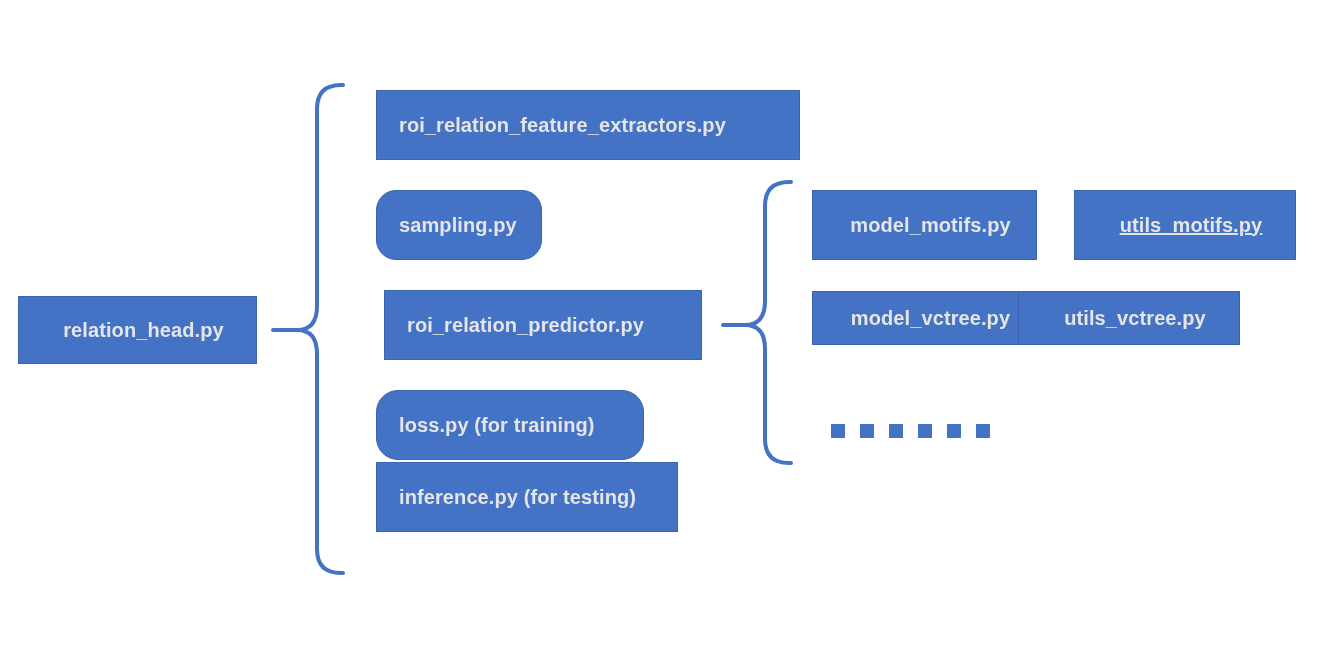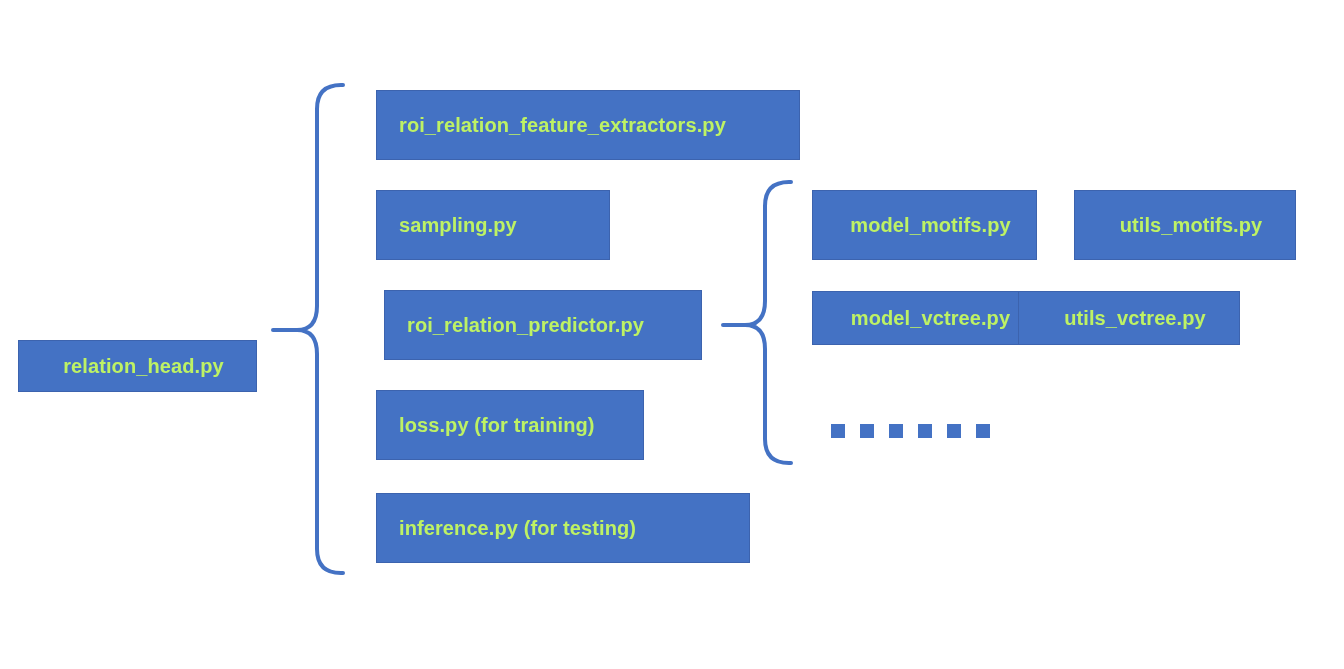--- a/index.html
+++ b/index.html
@@ -19,21 +19,21 @@
     background: #ffffff;
     overflow: hidden;
   }
   .node-box {
     position: absolute;
     box-sizing: border-box;
     background: #4472C4;
     border: 1px solid #3C63AE;
     display: flex;
     align-items: center;
-    color: #bef264;
+    color: #e5e5e5;
     font-weight: bold;
     font-size: 20px;
     letter-spacing: 0.1px;
     line-height: 1.15;
     white-space: nowrap;
     padding-left: 22px;
     padding-right: 10px;
   }
   .node-box.center-label {
     justify-content: center;
@@ -63,45 +63,45 @@
   }
   .ellipsis-dot + .ellipsis-dot {
     margin-left: 15px;
   }
 </style>
 </head>
 <body>
 
 <div id="canvas">
 
-  <div class="node-box center-label" id="root-node" style="left: 18px; top: 296px; width: 239px; height: 52px; margin-top: 44px;">relation_head.py</div>
+  <div class="node-box center-label" id="root-node" style="left: 18px; top: 296px; width: 239px; height: 68px;">relation_head.py</div>
 
   <svg class="brace-svg" id="brace-left-svg" xmlns="http://www.w3.org/2000/svg" width="72" height="492" viewBox="0 0 72 492" style="left: 271px; top: 83px;">
       <path class="brace-path" d="M 72 2 L 70 2 Q 46 2 46 26 L 46 223 Q 46 247 26 247 L 2 247 L 26 247 Q 46 247 46 271 L 46 466 Q 46 490 70 490 L 72 490" stroke="#4472C4"></path>
     </svg>
 
   <svg class="brace-svg" id="brace-right-svg" xmlns="http://www.w3.org/2000/svg" width="70" height="285" viewBox="0 0 70 285" style="left: 721px; top: 180px;">
       <path class="brace-path" d="M 70 2 L 68 2 Q 44 2 44 26 L 44 121 Q 44 145 24 145 L 2 145 L 24 145 Q 44 145 44 169 L 44 259 Q 44 283 68 283 L 70 283" stroke="#4472C4"></path>
     </svg>
 
   <div id="column-children">
       <div class="node-box" style="left: 376px; top: 90px; width: 424px; height: 70px;">roi_relation_feature_extractors.py</div>
-      <div class="node-box" style="left: 376px; top: 190px; width: 234px; height: 70px;">sampling.py</div>
+      <div class="node-box" style="left: 376px; top: 190px; width: 166px; height: 70px; border-radius: 20px;">sampling.py</div>
       <div class="node-box" style="left: 376px; top: 290px; width: 318px; height: 70px; margin-left: 8px;">roi_relation_predictor.py</div>
-      <div class="node-box" style="left: 376px; top: 390px; width: 268px; height: 70px;">loss.py (for training)</div>
-      <div class="node-box" style="left: 376px; top: 493px; width: 374px; height: 70px;">inference.py (for testing)</div>
+      <div class="node-box" style="left: 376px; top: 390px; width: 268px; height: 70px; border-radius: 22px;">loss.py (for training)</div>
+      <div class="node-box" style="left: 376px; top: 462px; width: 302px; height: 70px;">inference.py (for testing)</div>
     </div>
 
   <div id="column-models">
       <div class="node-box center-label" style="left: 812px; top: 190px; width: 225px; height: 70px;">model_motifs.py</div>
       <div class="node-box center-label" style="left: 812px; top: 291px; width: 225px; height: 54px;">model_vctree.py</div>
     </div>
 
   <div id="column-utils">
-      <div class="node-box center-label" style="left: 1074px; top: 190px; width: 222px; height: 70px;">utils_motifs.py</div>
+      <div class="node-box center-label" style="left: 1074px; top: 190px; width: 222px; height: 70px; text-decoration: underline;">utils_motifs.py</div>
       <div class="node-box center-label" style="left: 1018px; top: 291px; width: 222px; height: 54px;">utils_vctree.py</div>
     </div>
 
   <div class="ellipsis-group" id="ellipsis-group" style="left: 831px; top: 424px;">
       <span class="ellipsis-dot" style="background: rgb(68, 114, 196);"></span>
       <span class="ellipsis-dot" style="background: rgb(68, 114, 196);"></span>
       <span class="ellipsis-dot" style="background: rgb(68, 114, 196);"></span>
       <span class="ellipsis-dot" style="background: rgb(68, 114, 196);"></span>
       <span class="ellipsis-dot" style="background: rgb(68, 114, 196);"></span>
       <span class="ellipsis-dot" style="background: rgb(68, 114, 196);"></span>

